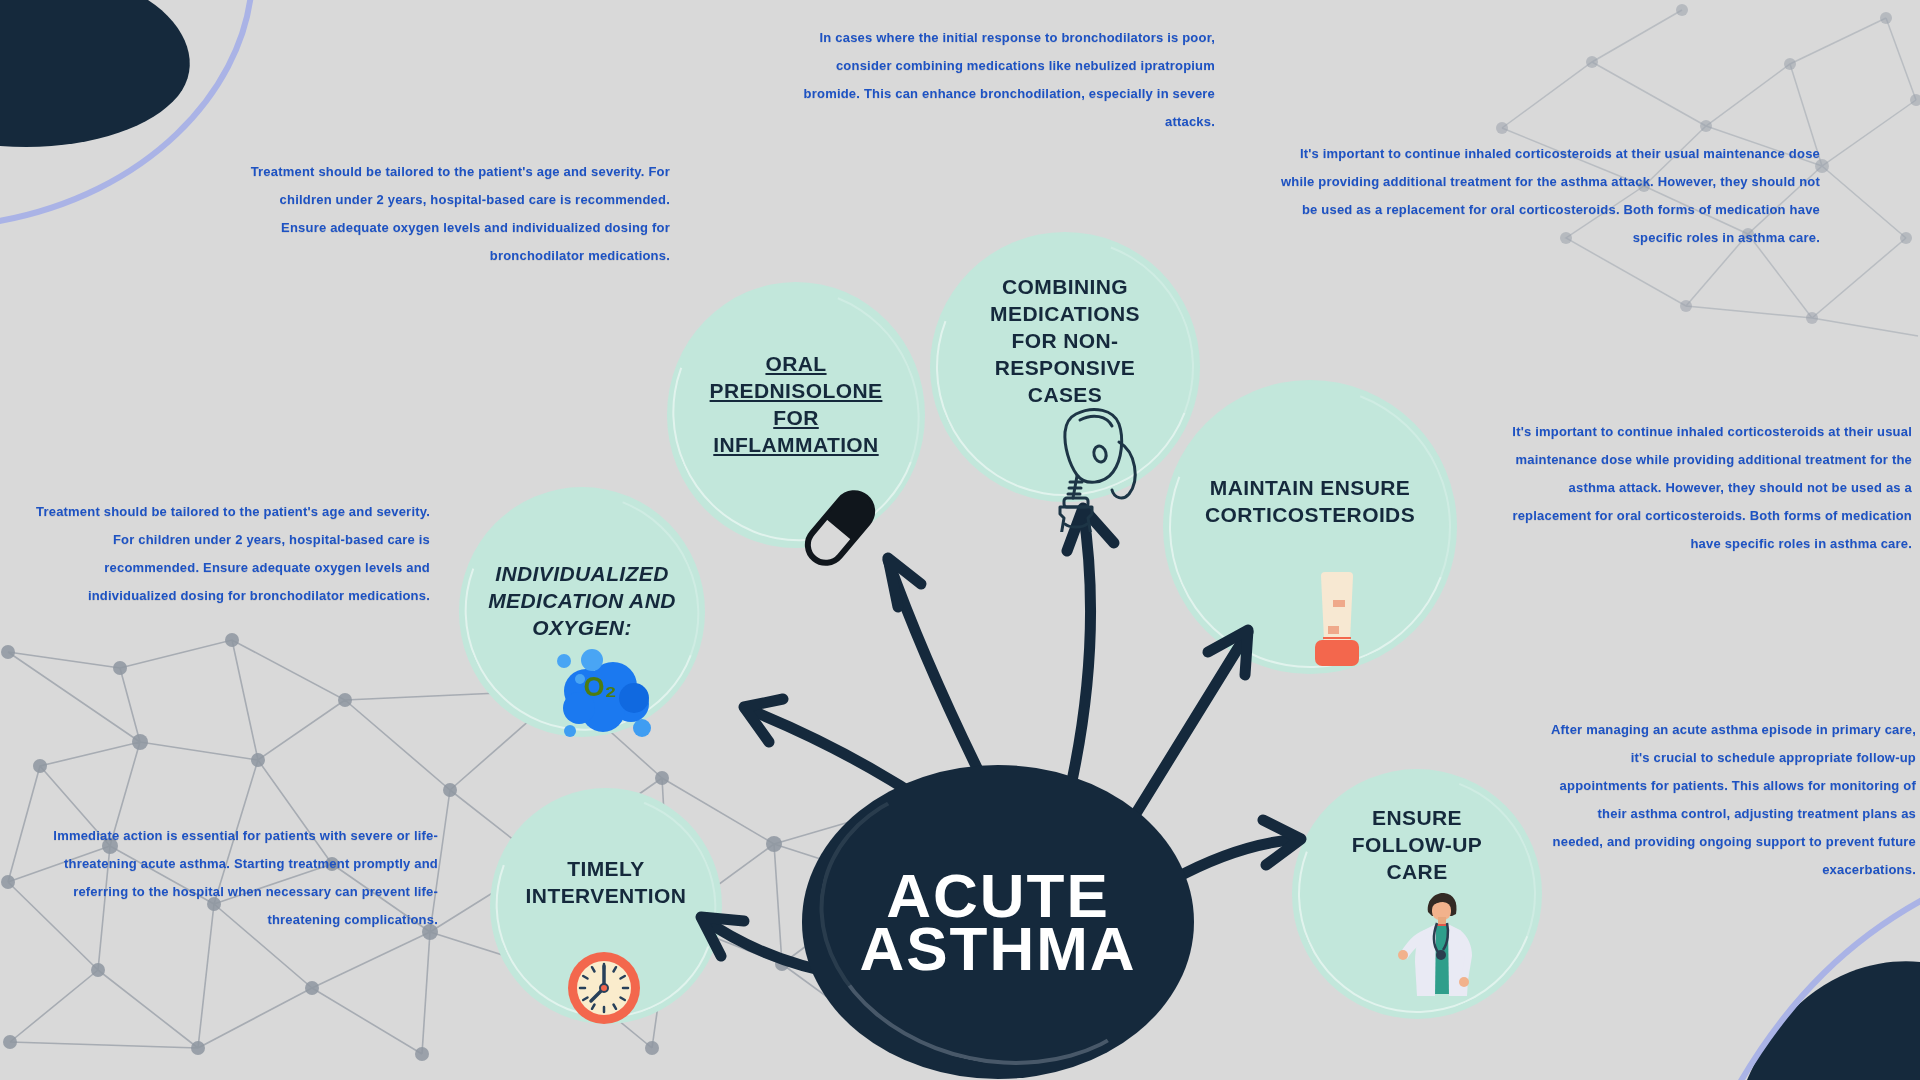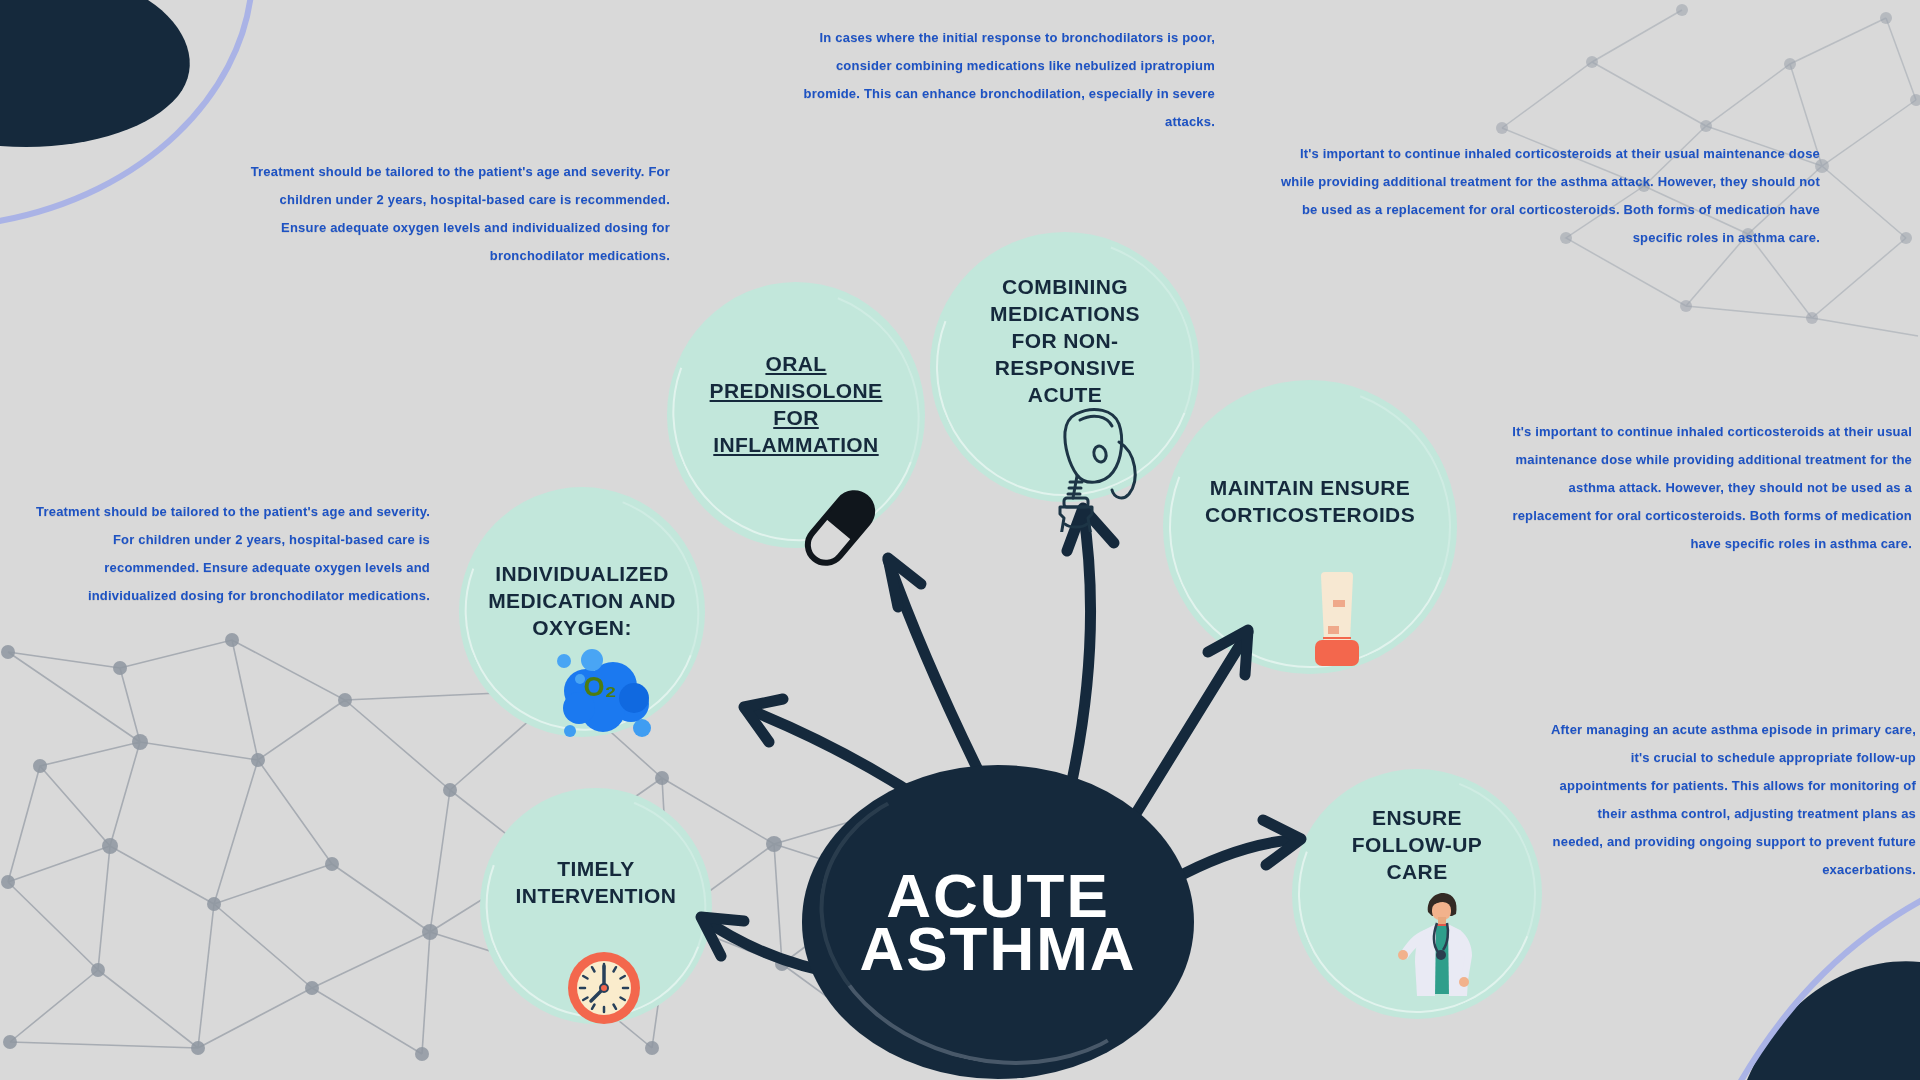--- a/index.html
+++ b/index.html
@@ -112,35 +112,36 @@
 
     <path d="M1920,1080 L1747,1080 C1768,1030 1804,990 1850,972 C1876,962 1900,960 1920,962 Z" fill="#15293c"></path>
     <path d="M1926,898 C1852,938 1790,996 1738,1086" stroke="#aab3e6" stroke-width="6" fill="none"></path>
   </svg>
 
   <div class="annotation" style="left:250px;top:158px;width:420px;">Treatment should be tailored to the patient's age and severity. For children under 2 years, hospital-based care is recommended. Ensure adequate oxygen levels and individualized dosing for bronchodilator medications.</div>
   <div class="annotation" style="left:800px;top:24px;width:415px;">In cases where the initial response to bronchodilators is poor, consider combining medications like nebulized ipratropium bromide. This can enhance bronchodilation, especially in severe attacks.</div>
   <div class="annotation" style="left:1280px;top:140px;width:540px;">It's important to continue inhaled corticosteroids at their usual maintenance dose while providing additional treatment for the asthma attack. However, they should not be used as a replacement for oral corticosteroids. Both forms of medication have specific roles in asthma care.</div>
   <div class="annotation" style="left:25px;top:498px;width:405px;">Treatment should be tailored to the patient's age and severity. For children under 2 years, hospital-based care is recommended. Ensure adequate oxygen levels and individualized dosing for bronchodilator medications.</div>
   <div class="annotation" style="left:1500px;top:418px;width:412px;">It's important to continue inhaled corticosteroids at their usual maintenance dose while providing additional treatment for the asthma attack. However, they should not be used as a replacement for oral corticosteroids. Both forms of medication have specific roles in asthma care.</div>
+  <div class="annotation" style="left:38px;top:822px;width:400px;">Immediate action is essential for patients with severe or life-threatening acute asthma. Starting treatment promptly and referring to the hospital when necessary can prevent life-threatening complications.</div>
   <div class="annotation" style="left:1548px;top:716px;width:368px;">After managing an acute asthma episode in primary care, it's crucial to schedule appropriate follow-up appointments for patients. This allows for monitoring of their asthma control, adjusting treatment plans as needed, and providing ongoing support to prevent future exacerbations.</div>
 
   <div class="bubble" style="left:667px;top:282px;width:258px;height:266px;">
     <div class="bubble-label" style="top:46%;width:212px;text-decoration:underline;">ORAL PREDNISOLONE FOR INFLAMMATION</div>
   </div>
   <div class="bubble" style="left:930px;top:232px;width:270px;height:270px;">
-    <div class="bubble-label" style="top:40%;width:196px;">COMBINING MEDICATIONS FOR NON-RESPONSIVE ACUTE</div>
+    <div class="bubble-label" style="top:40%;width:196px;">COMBINING MEDICATIONS FOR NON-RESPONSIVE CASES</div>
   </div>
   <div class="bubble" style="left:1163px;top:380px;width:294px;height:294px;">
     <div class="bubble-label" style="top:41%;width:286px;">MAINTAIN ENSURE CORTICOSTEROIDS</div>
   </div>
   <div class="bubble" style="left:459px;top:487px;width:246px;height:250px;">
-    <div class="bubble-label" style="top:45%;width:238px;">INDIVIDUALIZED MEDICATION AND OXYGEN:</div>
-  </div>
-  <div class="bubble" style="left:480px;top:788px;width:232px;height:236px;">
+    <div class="bubble-label" style="top:45%;width:238px;font-style:italic;">INDIVIDUALIZED MEDICATION AND OXYGEN:</div>
+  </div>
+  <div class="bubble" style="left:490px;top:788px;width:232px;height:236px;">
     <div class="bubble-label" style="top:40%;width:214px;">TIMELY INTERVENTION</div>
   </div>
   <div class="bubble" style="left:1292px;top:769px;width:250px;height:250px;">
     <div class="bubble-label" style="top:30%;width:170px;">ENSURE FOLLOW-UP CARE</div>
   </div>
 
   <svg class="arrows" width="1920" height="1080">
     <g stroke="#15293c" stroke-width="11" fill="none" stroke-linecap="round" stroke-linejoin="round">
       <path d="M978,770 Q922,655 888,560"></path>
       <path d="M921,584 L888,558 L898,607"></path>

